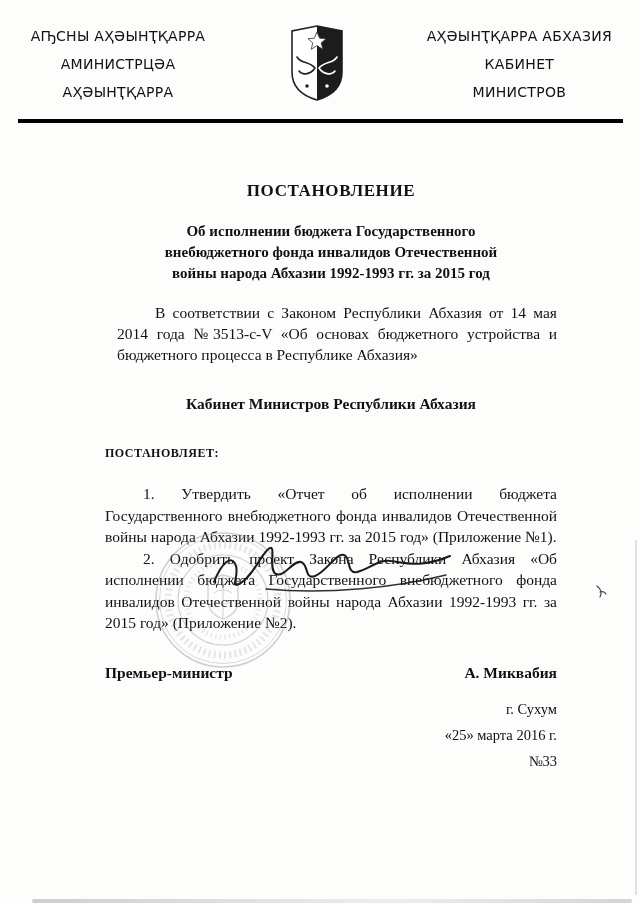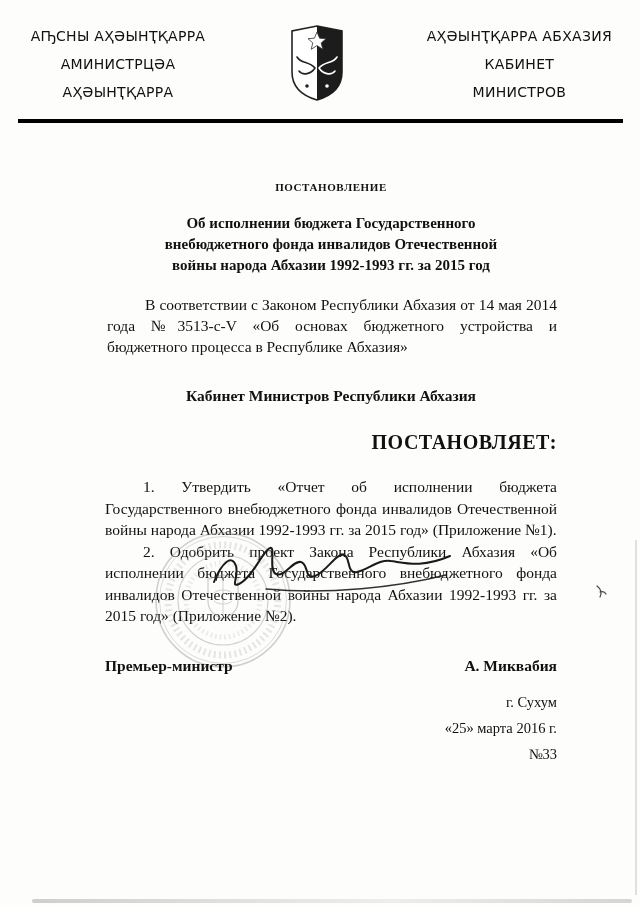--- a/index.html
+++ b/index.html
@@ -12,25 +12,25 @@
   .header{display:flex;justify-content:space-between;align-items:flex-start;
     padding:22px 28px 0 28px;
     font-family:"DejaVu Sans","Liberation Sans",sans-serif;font-size:14px;letter-spacing:.3px;}
   .hcol{text-align:center;line-height:28px;white-space:nowrap;}
   .hcol.left{min-width:180px;}
   .hcol.right{min-width:172px;}
   .emblem{width:60px;height:78px;margin-top:2px;}
   .rule{height:4px;background:#000;margin:13px 17px 0 18px;}
   
   .bodycol{margin:0 83px 0 105px;position:relative;}
-  .title{ text-align:center;font-weight:bold;font-size:11px;letter-spacing:.6px;margin-top:58px;}
+  .title{ text-align:center;font-weight:bold;font-size:17px;letter-spacing:.6px;margin-top:58px;}
   .subject{text-align:center;font-weight:bold;font-size:15px;line-height:21px;margin-top:20px;}
-  .para{font-size:15.5px;line-height:21px;text-align:justify;text-indent:38px;margin:18px 0 0 2px;font-family:Liberation Serif, serif;}
+  .para{font-size:15.5px;line-height:21px;text-align:justify;text-indent:38px;margin:18px 0 0 12px;font-family:Liberation Serif, serif;}
   .authority{text-align:center;font-weight:bold;font-size:15.5px;margin-top:30px;}
-  .decree{text-align:right;font-weight:bold;font-size:20px;letter-spacing:.5px;margin-top:26px;}
+  .decree{text-align:left;font-weight:bold;font-size:12px;letter-spacing:.5px;margin-top:33px;}
   .items{margin-top:22px;}
   .item{font-size:15.5px;line-height:21.5px;text-align:justify;text-indent:38px;margin:0;}
   .sigrow{display:flex;justify-content:space-between;font-weight:bold;font-size:15.5px;margin-top:30px;position:relative;z-index:3;}
   .footer{margin-top:14px;font-size:14.5px;line-height:26px;position:relative;z-index:3;text-align:right;}
   .footer div{margin:0;}
   
   .stamp{position:absolute;left:150px;top:527px;width:146px;height:146px;opacity:.42;z-index:1;pointer-events:none;}
   .signature-svg{position:absolute;left:208px;top:540px;width:252px;height:58px;z-index:4;pointer-events:none;}
   .scan-mark{position:absolute;left:594px;top:583px;width:14px;height:16px;z-index:2;}
   .scan-shadow-bottom{position:absolute;left:32px;right:8px;bottom:2px;height:4px;

